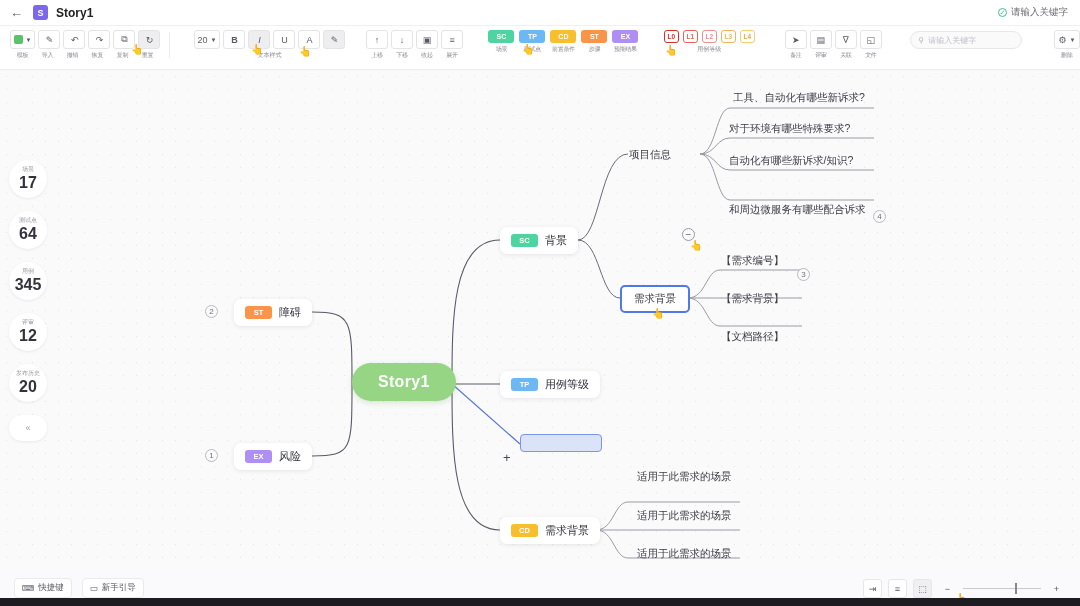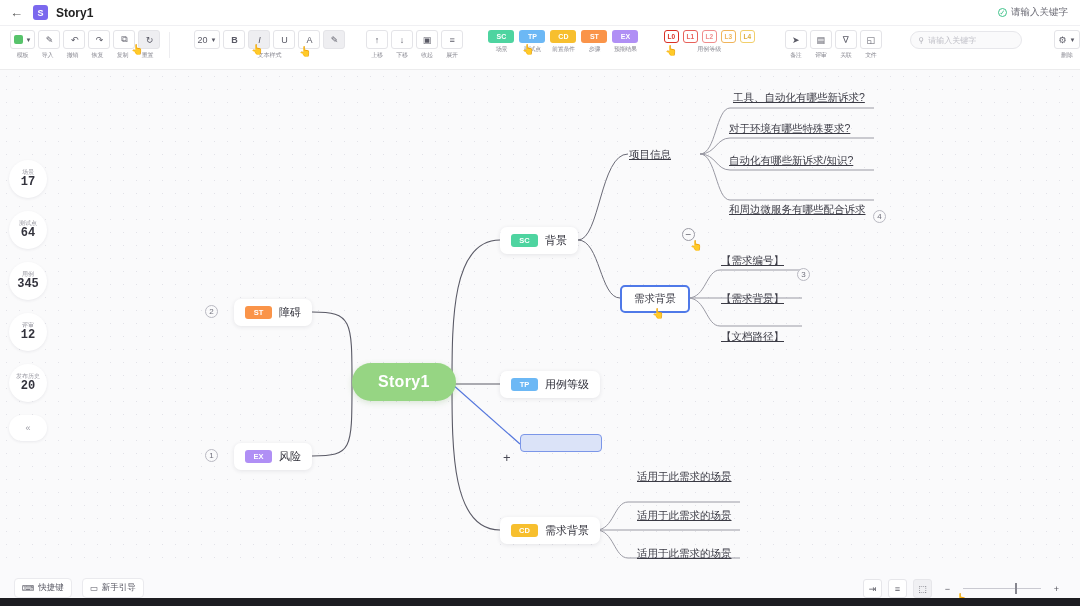--- a/index.html
+++ b/index.html
@@ -98,21 +98,21 @@
     display: flex; align-items: center; justify-content: center;
   }
   .root-node {
     position: absolute; background: #96d583; color: #fff;
     border-radius: 20px; padding: 10px 26px; font-size: 16px;
     font-weight: bold; cursor: pointer; letter-spacing: 0.3px;
     box-shadow: 0 2px 6px rgba(90,150,70,0.20);
   }
   .plain-node {
     position: absolute; font-size: 10.5px; color: #3b3b45;
-    white-space: nowrap; cursor: pointer; padding: 2px 3px; text-decoration: underline;
+    white-space: nowrap; cursor: pointer; padding: 2px 3px;
   }
   .sel-node {
     position: absolute; border: 2px solid #4f79e8; border-radius: 5px;
     background: #fff; font-size: 10.5px; color: #3b3b45;
     padding: 5px 12px; white-space: nowrap; cursor: pointer;
   }
   .empty-node {
     position: absolute; border: 1.5px solid #7b96e8; border-radius: 4px;
     background: #dbe3f8; width: 82px; height: 18px; cursor: pointer;
   }
@@ -135,21 +135,21 @@
 
   
   .rail { position: absolute; left: 9px; top: 160px; width: 40px; }
   .stat {
     width: 38px; height: 38px; border-radius: 50%; background: #fff;
     box-shadow: 0 1px 3px rgba(40,40,60,0.08);
     display: flex; flex-direction: column; align-items: center;
     justify-content: center; margin-bottom: 13px; cursor: pointer;
   }
   .stat-label { font-size: 6px; color: #9a9aa3; line-height: 1.1; }
-  .stat-val { font-size: 12px; color: #33333d; font-weight: bold; line-height: 1.2; font-family: Liberation Mono, monospace; }
+  .stat-val { font-size: 16px; color: #33333d; font-weight: bold; line-height: 1.2; }
   .collapse-rail {
     width: 38px; height: 26px; border-radius: 13px; background: #fff;
     box-shadow: 0 1px 3px rgba(40,40,60,0.08);
     display: flex; align-items: center; justify-content: center;
     font-size: 9px; color: #9a9aa3; cursor: pointer;
   }
 
   
   .bottombar {
     position: absolute; bottom: 0; left: 0; width: 1080px; height: 36px;

